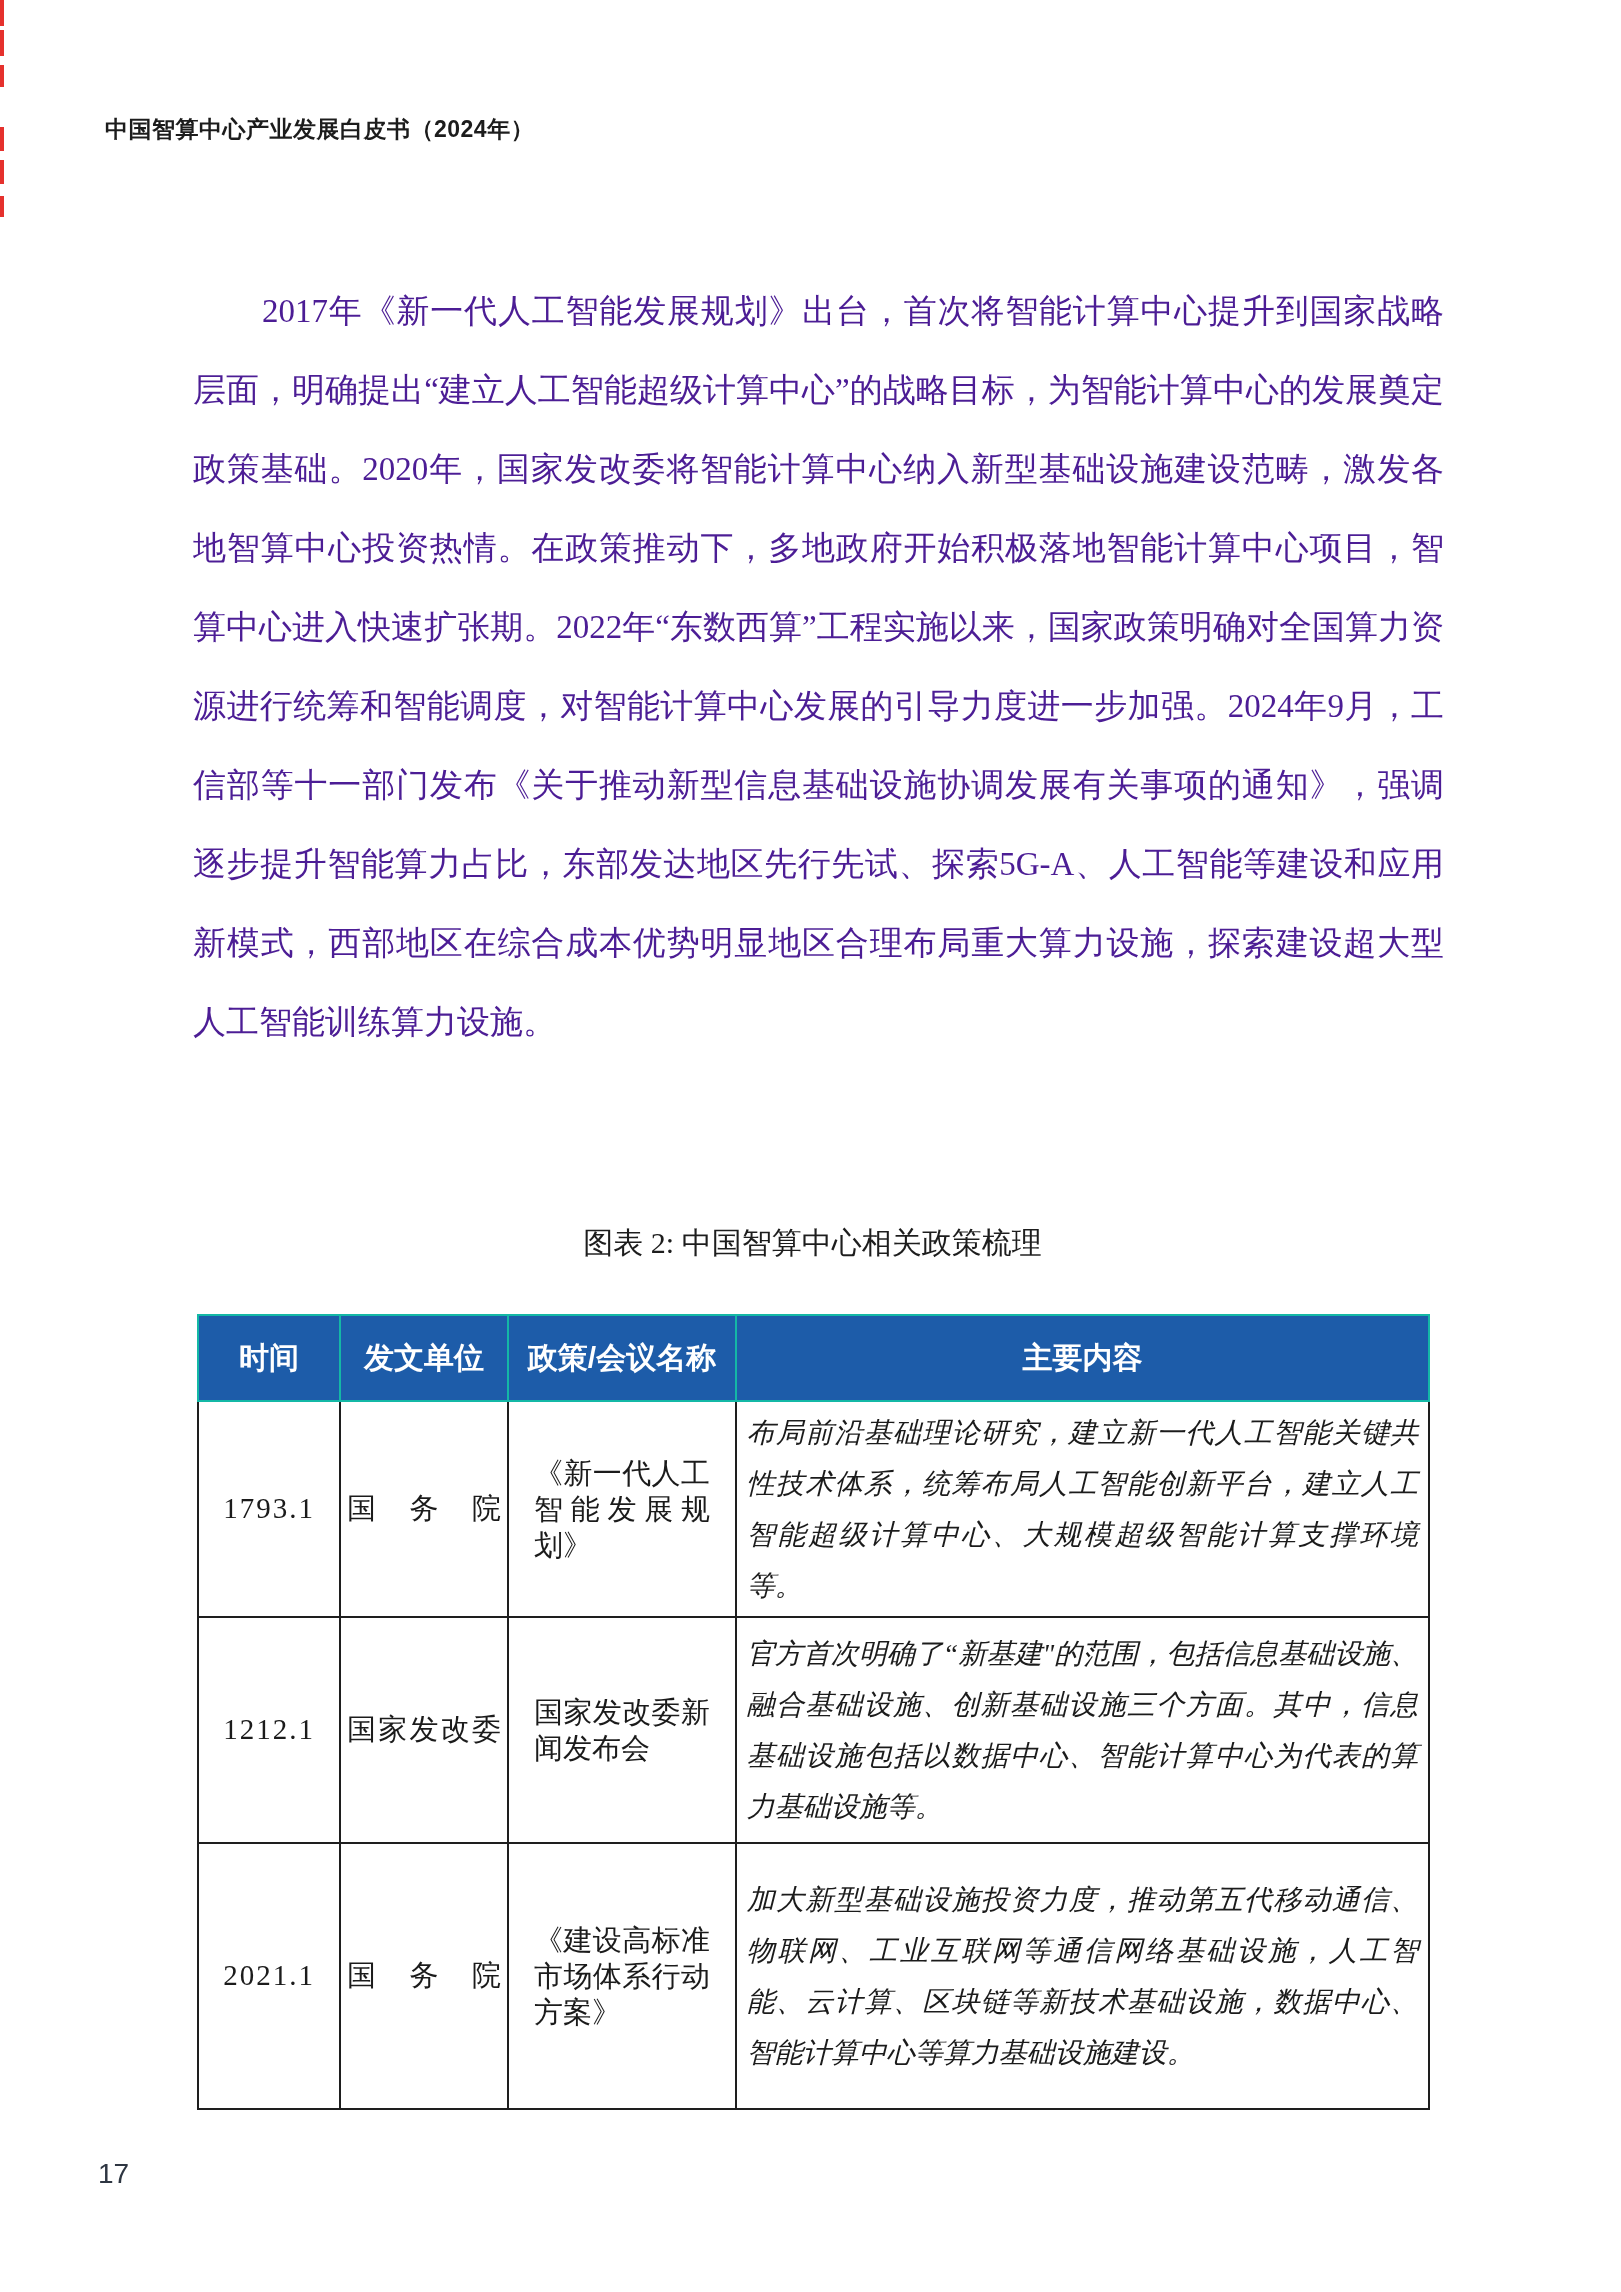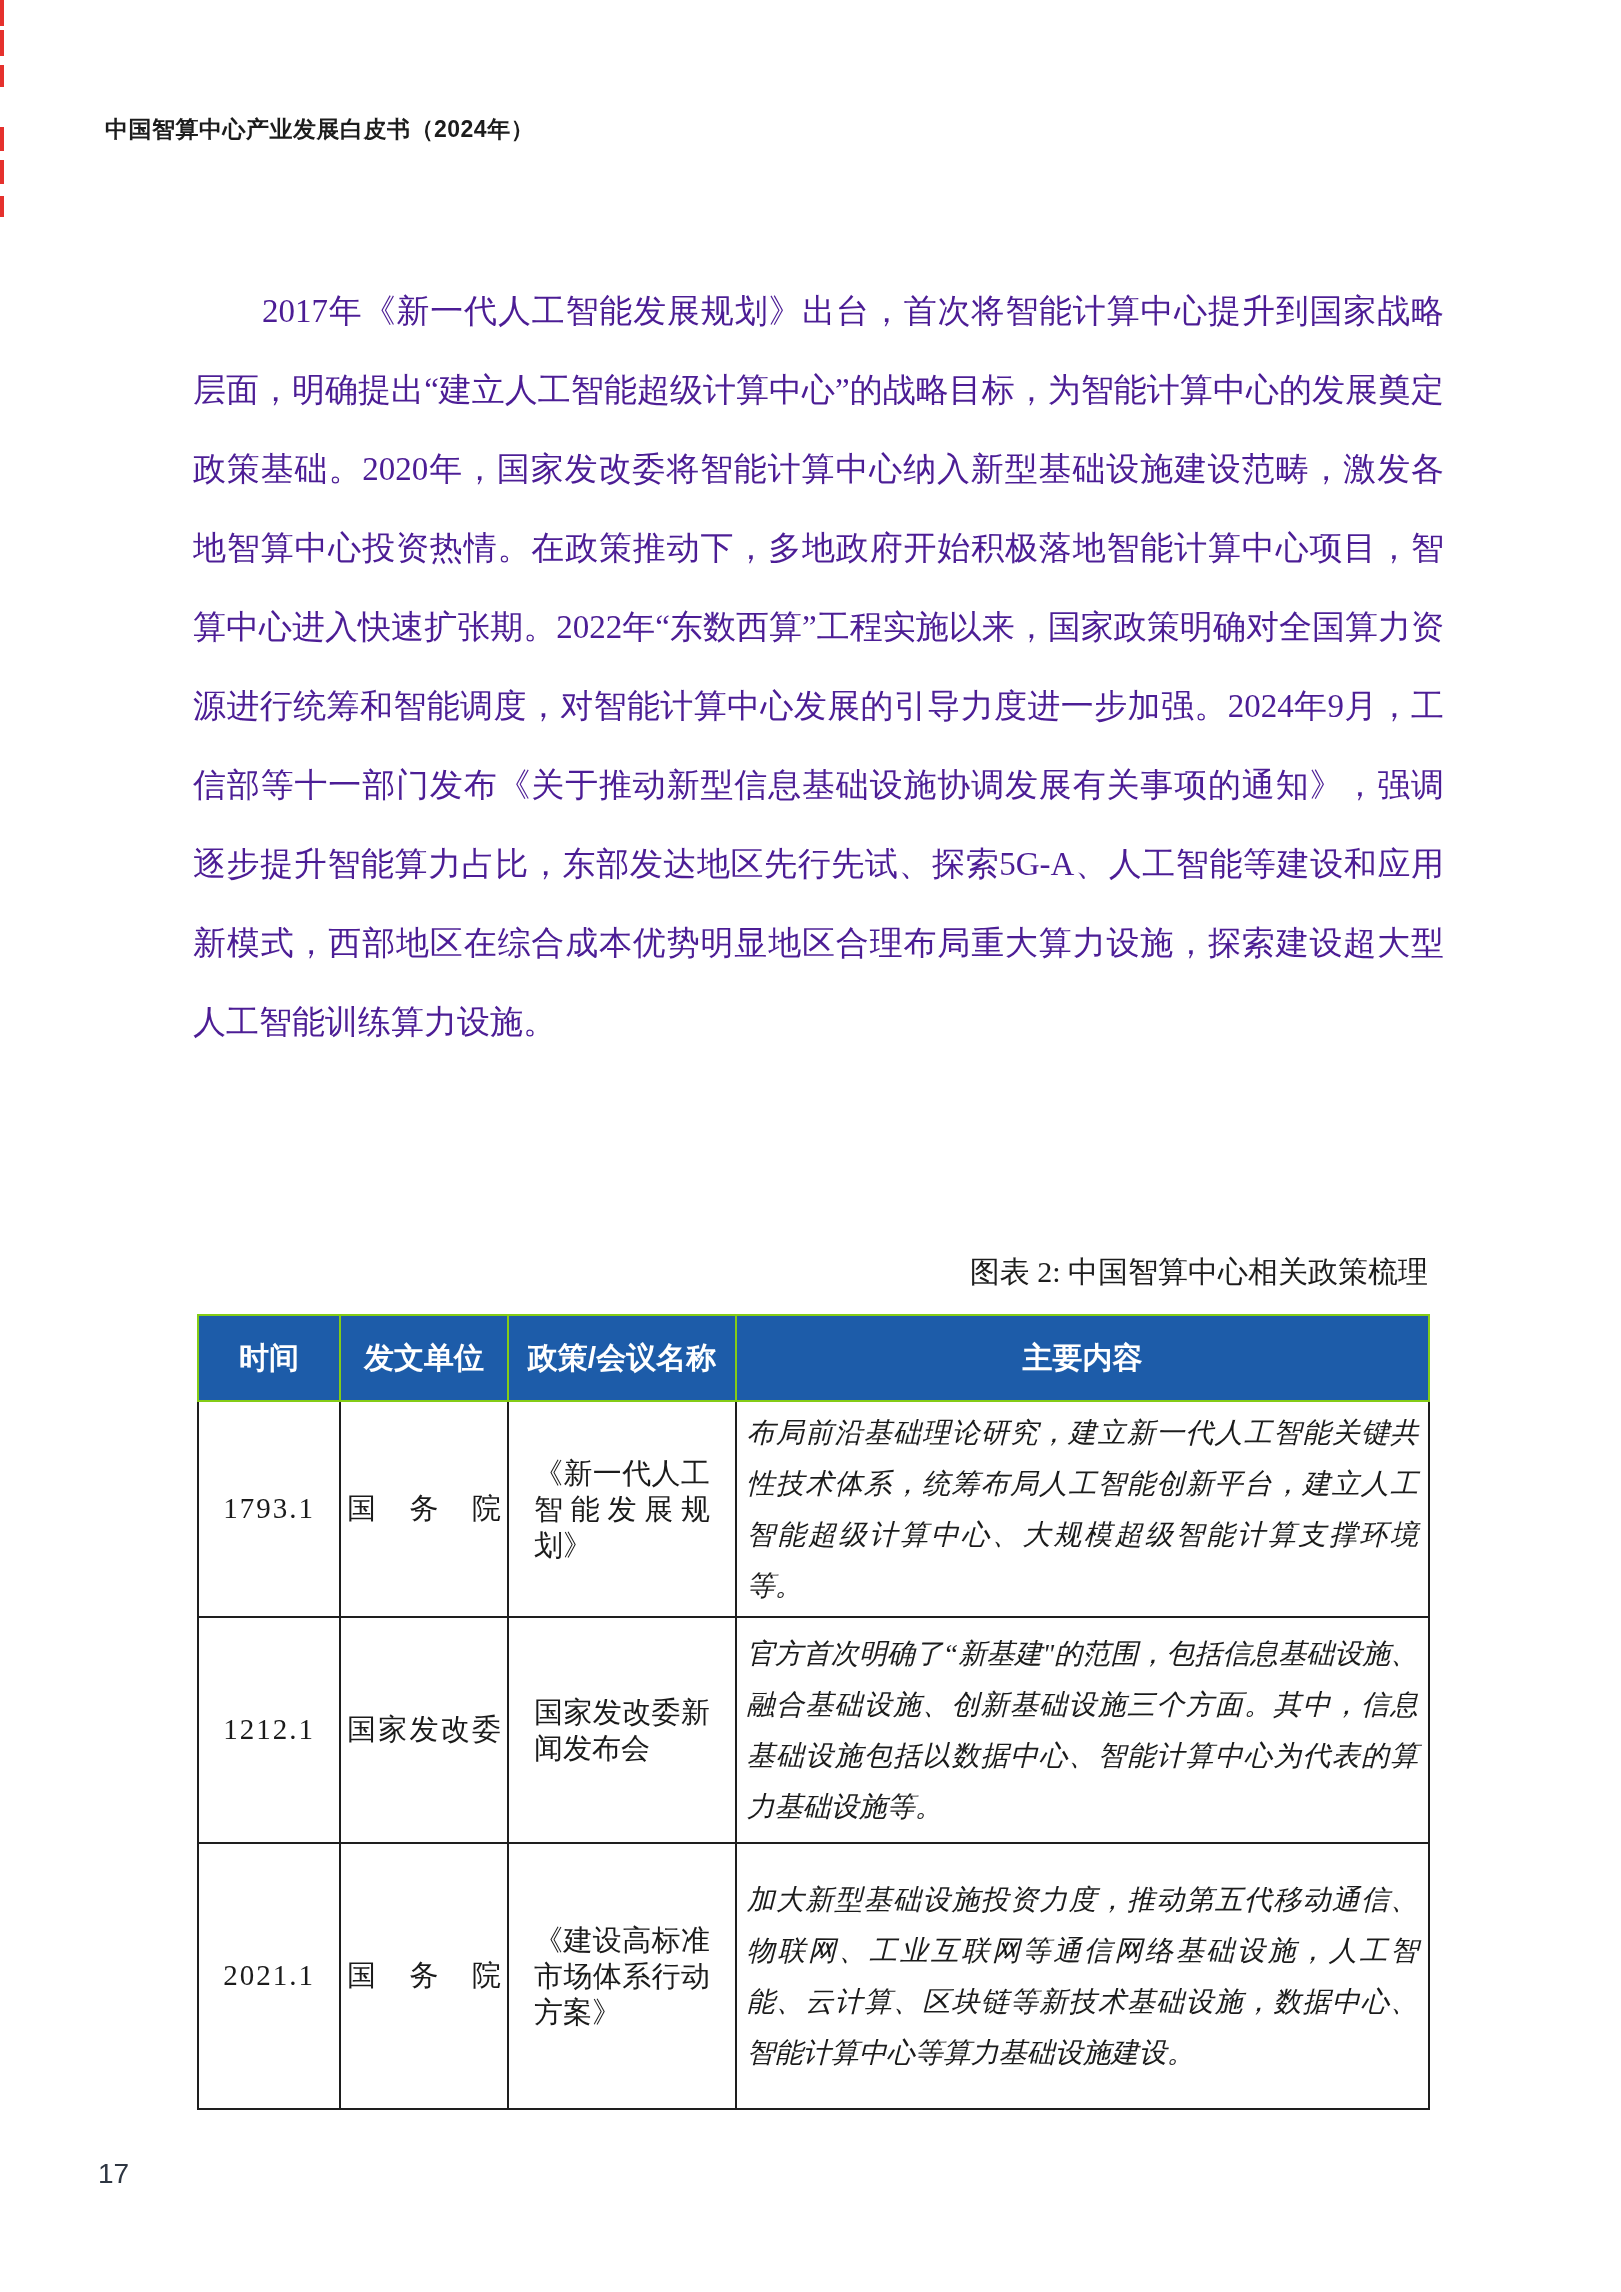--- a/index.html
+++ b/index.html
@@ -47,23 +47,23 @@
     line-height: 79px;
     text-align: justify;
     text-justify: inter-character;
     text-indent: 69px;
     color: #4c1d95;
   }
 
   .figure-caption {
     position: absolute;
     left: 197px;
-    top: 1250px;
+    top: 1221px;
     width: 1231px;
-    text-align: right;
+    text-align: center;
     font-size: 30px;
     line-height: 43px;
     color: #1d1d1d;
   }
 
   table.policy-table {
     position: absolute;
     left: 197px;
     top: 1314px;
     width: 1231px;
@@ -78,21 +78,21 @@
   .policy-table col.c-policy  { width: 228px; }
   .policy-table col.c-content { width: 693px; }
 
   .policy-table th {
     background: #1d5ca9;
     color: #ffffff;
     font-family: "Liberation Sans", sans-serif;
     font-weight: bold;
     font-size: 30px;
     height: 84px;
-    border: 2px solid #84cc16;
+    border: 2px solid #14b8a6;
     text-align: center;
     padding: 0;
     margin-top: 34px;
   }
   .policy-table td {
     border: 2px solid #1e1e1e;
     font-size: 29px;
     vertical-align: middle;
     overflow: hidden;
   }

